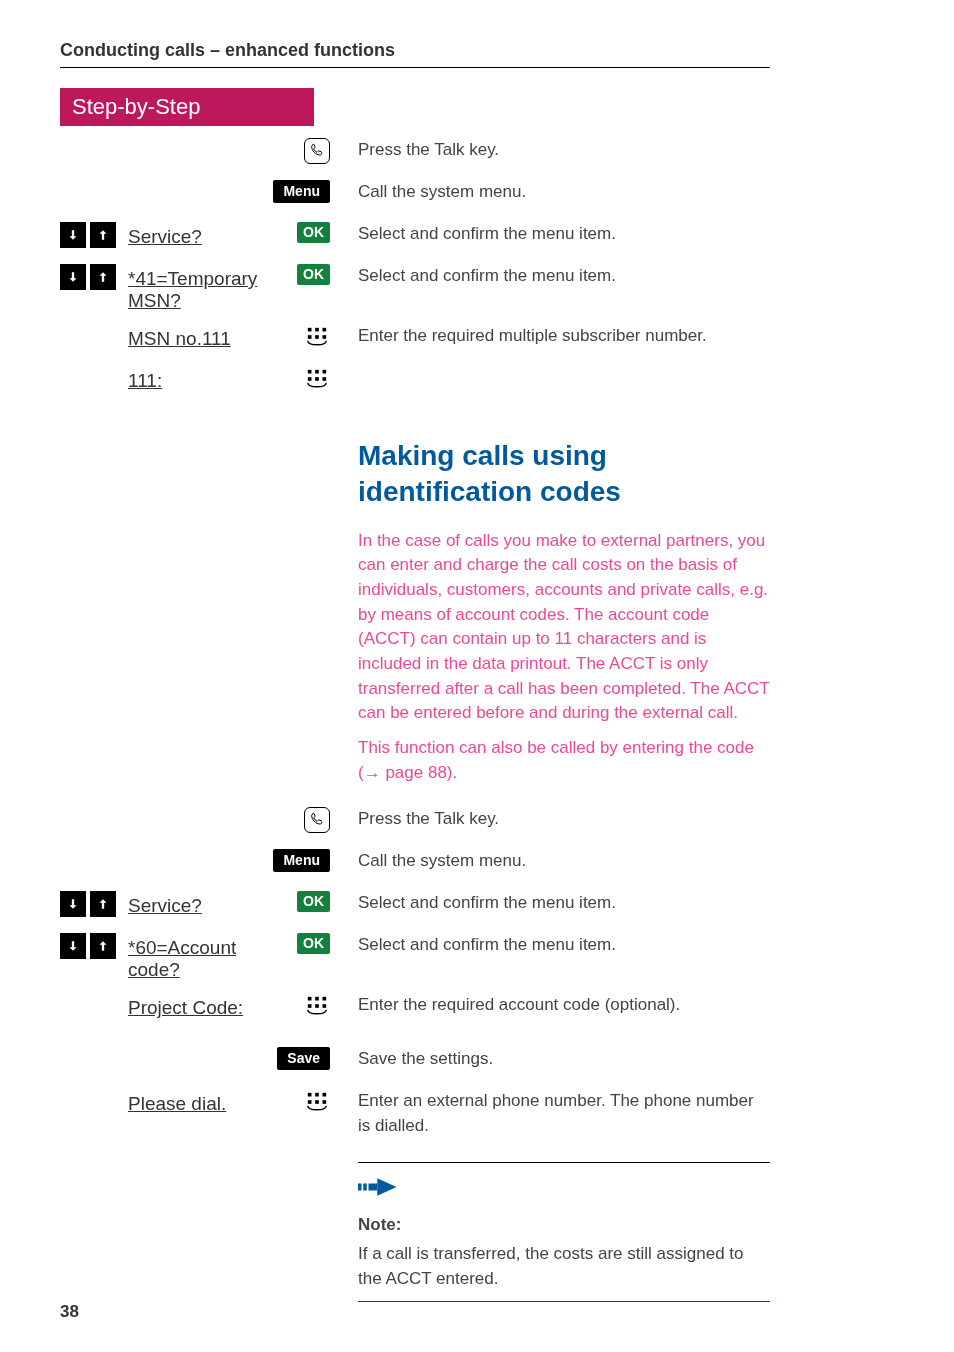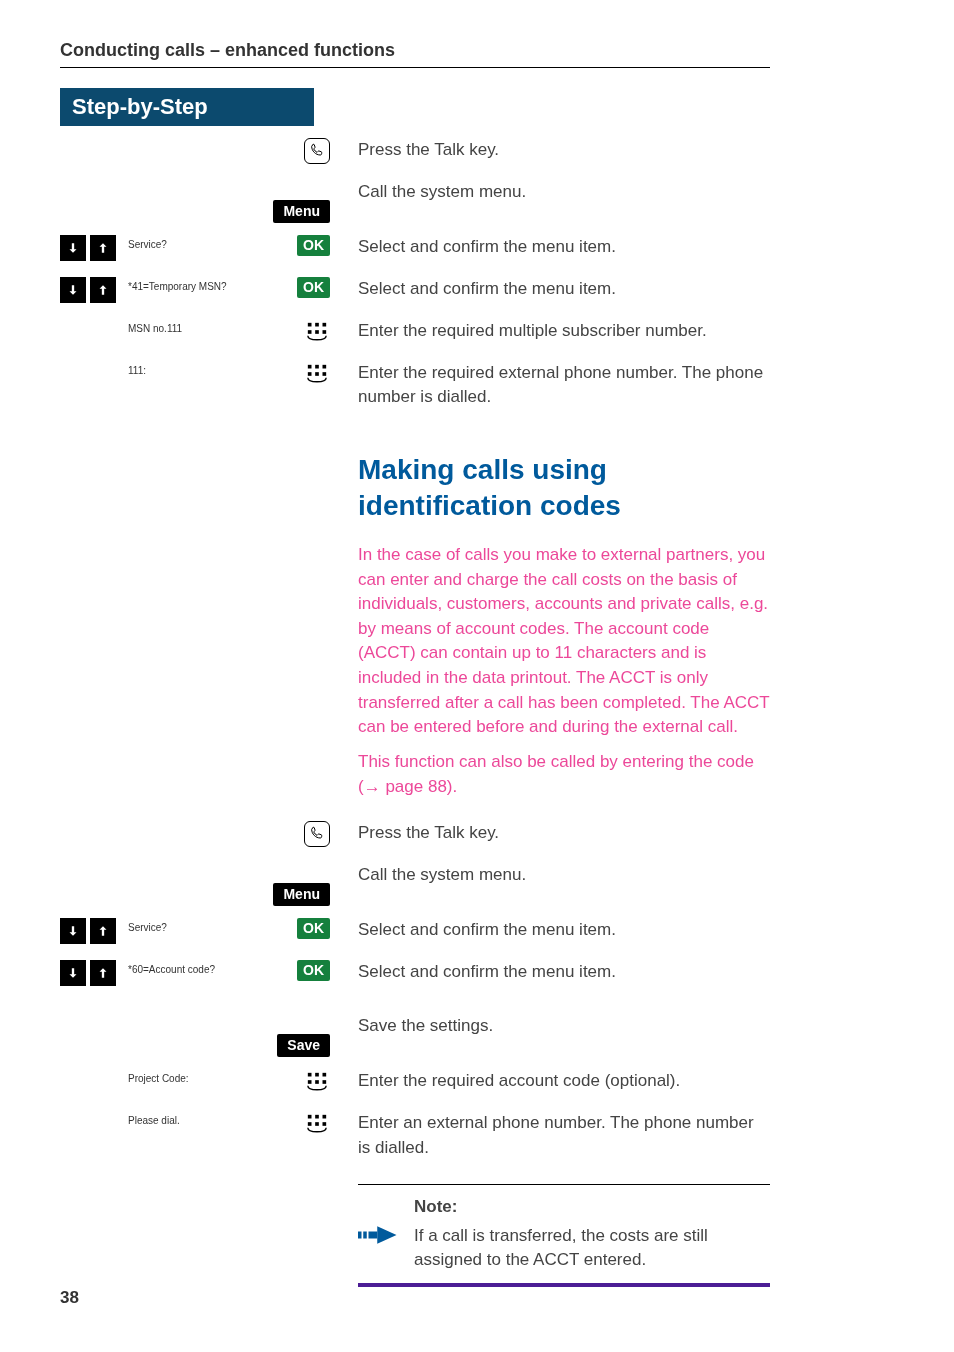--- a/index.html
+++ b/index.html
@@ -18,23 +18,23 @@
     min-height: 1352px;
   }
   .header-title {
     font-weight: bold;
     font-size: 18px;
     padding-bottom: 6px;
     border-bottom: 1.5px solid #000;
     margin-bottom: 20px;
   }
   .side-header {
-    background: #0c4a6e;
+    background: #be185d;
     color: #fff;
-    font-weight: bold;
+    font-weight: normal;
     font-size: 22px;
     padding: 6px 12px;
     width: 254px;
     box-sizing: border-box;
   }
   .content-area {
     display: flex;
     flex-direction: column;
   }
   .row {
@@ -70,42 +70,42 @@
     justify-content: center;
   }
   .arrow-box svg {
     fill: #fff;
     width: 14px;
     height: 14px;
   }
   .menu-text-center {
     flex-grow: 1;
     text-align: left;
-    font-size: 10px;
+    font-size: 19px;
     padding-left: 6px;
     padding-top: 4px;
+    text-decoration: underline;
   }
   .ok-pill {
     background: #15803d;
     color: #fff;
     font-size: 14px;
     font-weight: bold;
     padding: 2px 6px;
     border-radius: 2px;
     line-height: 1.2;
   }
   .menu-pill {
     background: #000;
     color: #fff;
     font-size: 14px;
     font-weight: bold;
     padding: 3px 10px;
     border-radius: 2px;
     line-height: 1.2;
-    margin-top: 20px;
   }
   .right-col {
     flex-grow: 1;
     font-size: 17px;
     line-height: 1.45;
     padding-left: 18px;
     color: #444;
   }
   .talk-icon {
     width: 24px;
@@ -132,26 +132,27 @@
     line-height: 1.3;
   }
   .intro-para {
     font-size: 17px;
     line-height: 1.45;
     color: #ec4899;
     margin-bottom: 10px;
   }
   .note-box {
     border-top: 1px solid #000;
-    border-bottom: 4px solid #4c1d95;
+    border-bottom: 1px solid #4c1d95;
     padding: 10px 0 10px 0;
     margin-top: 12px;
     display: flex;
-    align-items: center;
+    align-items: flex-start;
     gap: 14px;
+    flex-direction: column;
   }
   .note-arrow {
     width: 42px;
     height: 24px;
     flex-shrink: 0;
     margin-top: 2px;
   }
   .note-content {
     font-size: 17px;
     line-height: 1.45;
@@ -277,21 +278,20 @@
                 <rect x="10" y="2" width="4" height="4"></rect>
                 <rect x="18" y="2" width="4" height="4"></rect>
                 <rect x="2" y="10" width="4" height="4"></rect>
                 <rect x="10" y="10" width="4" height="4"></rect>
                 <rect x="18" y="10" width="4" height="4"></rect>
               </g>
               <path d="M2 16 C2 22, 22 22, 22 16" fill="none" stroke="#000" stroke-width="1.5"></path>
             </svg>
         </span>
       </div>
-      <div class="right-col">Enter the required external phone number. The phone number is dialled.</div>
     </div>
 
     <div class="row">
       <div class="left-col"></div>
       <div class="right-col">
         <div class="section-title">Making calls using identification codes</div>
         <div class="intro-para">In the case of calls you make to external partners, you can enter and charge the call costs on the basis of individuals, customers, accounts and private calls, e.g.  by means of account codes. The account code (ACCT) can contain up to 11 characters and is included in the data printout. The ACCT is only transferred after a call has been completed. The ACCT can be entered before and during the external call.</div>
         <div class="intro-para">
           <span>This function can also be called by entering the code (</span><span>→</span><span> page 88).</span>
         </div>
@@ -347,27 +347,20 @@
           <span class="arrow-box">
               <svg viewBox="0 0 24 24">
                 <path d="M12 4l6 6h-4v10h-4V10H6z"></path>
               </svg>
             </span>
         </div>
         <span class="menu-text-center">*60=Account code?</span>
         <span class="ok-pill">OK</span>
       </div>
       <div class="right-col">Select and confirm the menu item.</div>
-    </div>
-
-    <div class="row" style="margin-top:24px">
-      <div class="left-col">
-        <span class="menu-pill">Save</span>
-      </div>
-      <div class="right-col">Save the settings.</div>
     </div>
 
     <div class="row">
       <div class="left-col has-arrows">
         <div class="arrow-group" style="visibility:hidden">
           <span class="arrow-box"></span>
             <span class="arrow-box"></span>
         </div>
         <span class="menu-text-center">Project Code:</span>
         <span class="keypad-icon">
@@ -380,20 +373,27 @@
                 <rect x="10" y="10" width="4" height="4"></rect>
                 <rect x="18" y="10" width="4" height="4"></rect>
               </g>
               <path d="M2 16 C2 22, 22 22, 22 16" fill="none" stroke="#000" stroke-width="1.5"></path>
             </svg>
         </span>
       </div>
       <div class="right-col">Enter the required account code (optional).</div>
     </div>
 
+    <div class="row" style="margin-top:24px">
+      <div class="left-col">
+        <span class="menu-pill">Save</span>
+      </div>
+      <div class="right-col">Save the settings.</div>
+    </div>
+
     <div class="row">
       <div class="left-col has-arrows">
         <div class="arrow-group" style="visibility:hidden">
           <span class="arrow-box"></span>
             <span class="arrow-box"></span>
         </div>
         <span class="menu-text-center">Please dial.</span>
         <span class="keypad-icon">
           <svg viewBox="0 0 24 24" width="22" height="22">
               <g fill="#000">

